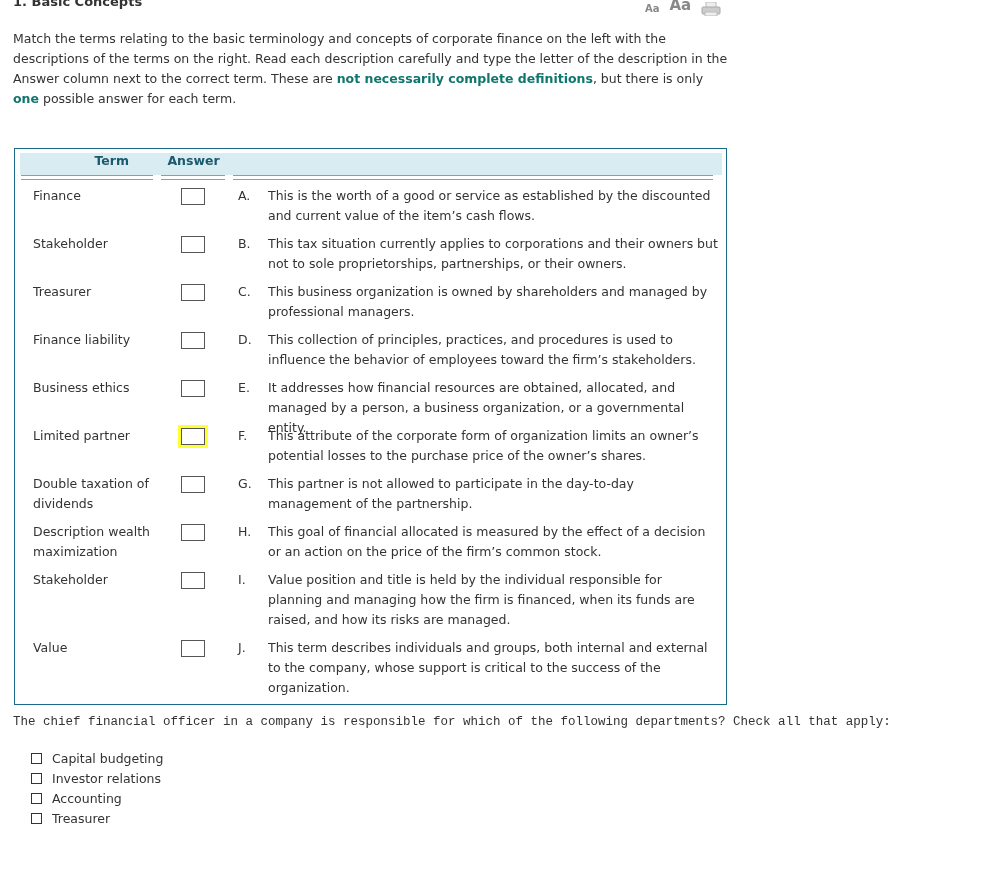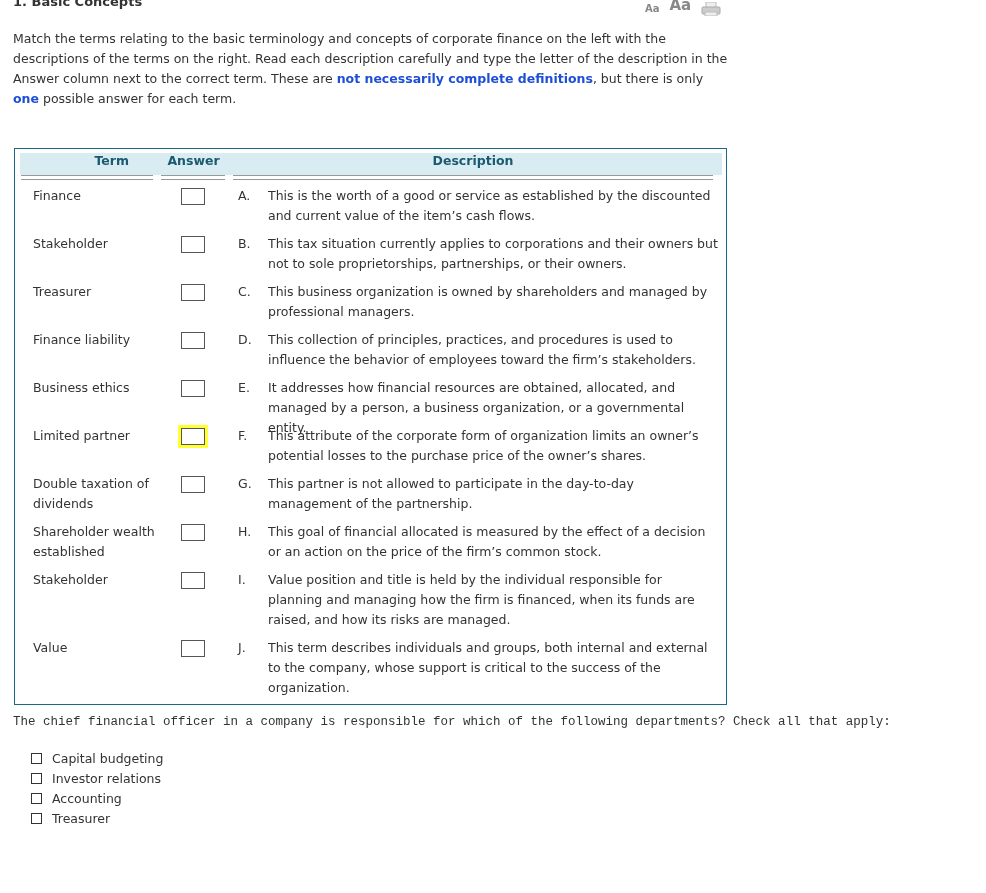--- a/index.html
+++ b/index.html
@@ -3,21 +3,21 @@
 <meta charset="utf-8">
 <style>
   html,body{margin:0;padding:0;background:#fff;}
   body{width:986px;height:893px;position:relative;overflow:hidden;font-family:"DejaVu Sans","Liberation Sans",sans-serif;font-size:12.5px;color:#333;}
   .title{position:absolute;left:13px;top:-6px;font-weight:bold;font-size:13px;color:#333;}
   .tools{position:absolute;left:645px;top:-4px;display:flex;align-items:flex-end;gap:10px;color:#888;}
   .aa-small{font-size:10px;font-weight:bold;}
   .aa-big{font-size:15px;font-weight:bold;}
   .printer{width:20px;height:14px;position:relative;top:2px;}
   .intro{position:absolute;left:13px;top:29px;width:715px;line-height:20px;}
-  .intro b{color:#1d4ed8;}
+  .intro b{color:#0f766e;}
   .table-box{position:absolute;left:14px;top:148px;width:711px;height:555px;border:1px solid #1a6a8a;}
   .thead{position:absolute;left:5px;top:4px;width:702px;height:22px;background:#d9ecf2;}
   .th{position:absolute;top:4px;font-weight:bold;color:#1b5a6e;font-size:12.5px;text-align:center;}
   .rule{position:absolute;top:26px;height:3px;border-top:1px solid #999;border-bottom:1px solid #999;}
   .row{position:absolute;left:0;width:711px;}
   .term{position:absolute;left:18px;width:130px;line-height:20px;}
   .ans{position:absolute;left:166px;width:24px;height:17px;border:1px solid #555;background:#fff;box-sizing:border-box;}
   .ans.focus{outline:3px solid #ffff33;outline-offset:0px;}
   .letter{position:absolute;left:223px;line-height:20px;}
   .desc{position:absolute;left:253px;width:450px;line-height:20px;}
@@ -39,21 +39,20 @@
     <rect x="4" y="10" width="12" height="4" fill="#eee" stroke="#bbb"></rect>
   </svg>
 </div>
 
 <div class="intro"><span>Match the terms relating to the basic terminology and concepts of corporate finance on the left with the descriptions of the terms on the right. Read each description carefully and type the letter of the description in the Answer column next to the correct term. These are </span><b>not necessarily complete definitions</b><span>, but there is only </span><b>one</b><span> possible answer for each term.</span></div>
 
 <div class="table-box">
   <div class="thead"></div>
   <div class="th" style="left:44px;width:70px;text-align:right;">Term</div>
   <div class="th" style="left:150px;width:57px;">Answer</div>
-  <div class="th" style="left:218px;width:480px;">Description</div>
   <div class="rule" style="left:6px;width:132px;"></div>
   <div class="rule" style="left:146px;width:64px;"></div>
   <div class="rule" style="left:218px;width:480px;"></div>
 
   <div class="row" style="top:37px">
     <div class="term">Finance</div>
     <input class="ans" style="top: 2px;" value="">
     <div class="letter">A.</div>
     <div class="desc">This is the worth of a good or service as established by the discounted and current value of the item’s cash flows.</div>
   </div>
@@ -87,21 +86,21 @@
     <div class="letter">F.</div>
     <div class="desc">This attribute of the corporate form of organization limits an owner’s potential losses to the purchase price of the owner’s shares.</div>
   </div>
   <div class="row" style="top:325px">
     <div class="term">Double taxation of dividends</div>
     <input class="ans" style="top: 2px;" value="">
     <div class="letter">G.</div>
     <div class="desc">This partner is not allowed to participate in the day-to-day management of the partnership.</div>
   </div>
   <div class="row" style="top:373px">
-    <div class="term">Shareholder wealth established</div>
+    <div class="term">Description wealth maximization</div>
     <input class="ans" style="top: 2px;" value="">
     <div class="letter">H.</div>
     <div class="desc">This goal of financial allocated is measured by the effect of a decision or an action on the price of the firm’s common stock.</div>
   </div>
   <div class="row" style="top:421px">
     <div class="term">Stakeholder</div>
     <input class="ans" style="top: 2px;" value="">
     <div class="letter">I.</div>
     <div class="desc">Value position and title is held by the individual responsible for planning and managing how the firm is financed, when its funds are raised, and how its risks are managed.</div>
   </div>

